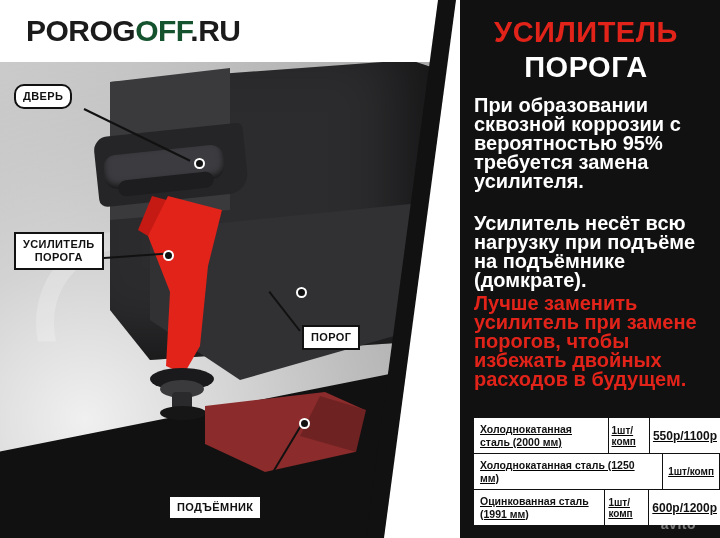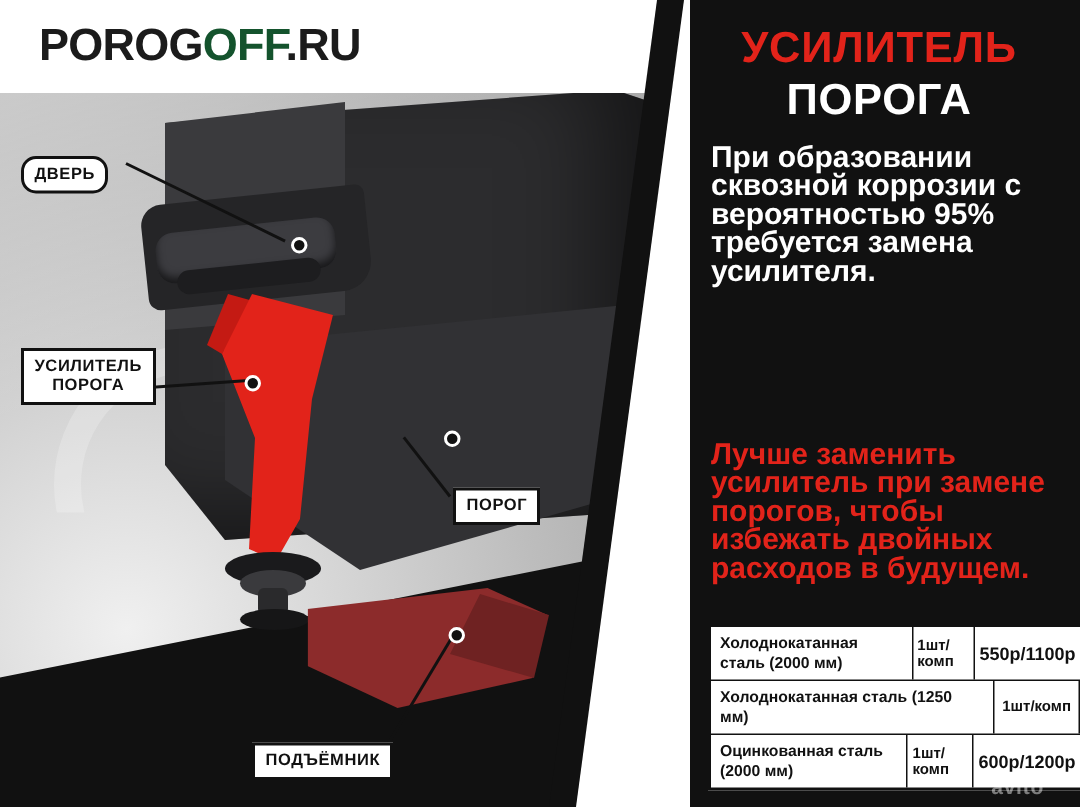--- a/index.html
+++ b/index.html
@@ -57,21 +57,21 @@
   .lift-arm-sh{position:absolute;left:300px;top:396px;width:66px;height:60px;background:#6f2222;
      clip-path:polygon(20px 0px, 66px 14px, 56px 56px, 0px 40px);}
 
   
   .arch{position:absolute;left:36px;top:230px;width:150px;height:150px;border:18px solid rgba(255,255,255,.22);
      border-radius:50%;clip-path:polygon(0 0,100% 0,100% 60%,0 60%);}
 
   
   .label{position:absolute;background:#ffffff;border:2px solid #111;color:#111;font-weight:bold;
      font-size:11px;line-height:13px;padding:4px 7px;letter-spacing:.4px;text-align:center;white-space:pre-line;}
-  .lbl-door{left:14px;top:104px;border-radius:10px;}
+  .lbl-door{left:14px;top:84px;border-radius:10px;}
   .lbl-usil{left:14px;top:232px;}
   .lbl-porog{left:302px;top:325px;}
   .lbl-lift{left:168px;top:495px;}
 
   .leader{position:absolute;background:#111;height:2px;transform-origin:0 50%;}
   .dot{position:absolute;width:7px;height:7px;border-radius:50%;background:#111;border:2px solid #fff;}
 
   
   .divider{position:absolute;left:360px;top:0;width:180px;height:538px;background:#ffffff;
      clip-path:polygon(92px 0, 180px 0, 108px 538px, 20px 538px);}
@@ -85,21 +85,21 @@
   .title .l1{display:block;font-size:29px;font-weight:bold;color:#e2231a;letter-spacing:.5px;}
   .title .l2{display:block;font-size:29px;font-weight:bold;color:#ffffff;letter-spacing:.5px;margin-top:2px;}
 
   .para{position:absolute;left:14px;width:238px;color:#ffffff;font-size:20px;line-height:19px;font-weight:bold;}
   .p1{top:96px;color:#ffffff;}
   .p2{top:214px;color:#ffffff;}
   .p3{top:294px;color:#e2231a;}
 
   
   .table{position:absolute;left:12px;top:416px;width:246px;background:#ffffff;border:2px solid #111;}
-  .trow{display:flex;align-items:stretch;border-bottom:1px solid #111;}
+  .trow{display:flex;align-items:stretch;border-bottom:1px solid #111;text-decoration:underline;}
   .trow:last-child{border-bottom:none;}
   .c-name{flex:1 1 auto;padding:5px 6px;font-size:10.5px;line-height:12.5px;font-weight:bold;color:#111;border-right:1px solid #111;}
   .c-qty{width:50px;padding:2px 3px;font-size:10px;font-weight:bold;color:#111;border-right:1px solid #111;display:flex;align-items:center;justify-content:center;}
   .c-price{width:72px;padding:5px 3px;font-size:12px;font-weight:bold;color:#111;display:flex;align-items:center;justify-content:center;}
 
   
   .watermark{position:absolute;right:24px;bottom:6px;color:rgba(255,255,255,.45);font-size:14px;font-weight:bold;letter-spacing:.5px;}
 </style>
 </head>
 <body>
@@ -154,34 +154,35 @@
   <div class="divider-black"></div>
 
   <div class="right-panel">
     <div class="rp-inner">
       <div class="title">
         <span class="l1">УСИЛИТЕЛЬ</span>
         <span class="l2">ПОРОГА</span>
       </div>
 
       <div class="para p1">При образовании сквозной коррозии с вероятностью 95% требуется замена усилителя.</div>
+      <div class="para p2">Усилитель несёт всю нагрузку при подъёме на подъёмнике (домкрате).</div>
       <div class="para p3">Лучше заменить усилитель при замене порогов, чтобы избежать двойных расходов в будущем.</div>
 
       <div class="table">
         <div class="trow">
           <div class="c-name">Холоднокатанная сталь (2000 мм)</div>
           <div class="c-qty">1шт/комп</div>
           <div class="c-price">550р/1100р</div>
         </div>
         <div class="trow">
           <div class="c-name">Холоднокатанная сталь (1250 мм)</div>
           <div class="c-qty">1шт/комп</div>
         </div>
         <div class="trow">
-          <div class="c-name">Оцинкованная сталь (2000 мм)</div>
+          <div class="c-name">Оцинкованная сталь (1991 мм)</div>
           <div class="c-qty">1шт/комп</div>
           <div class="c-price">600р/1200р</div>
         </div>
       </div>
 
       <div class="watermark">avito</div>
     </div>
   </div>
 
 </div>

